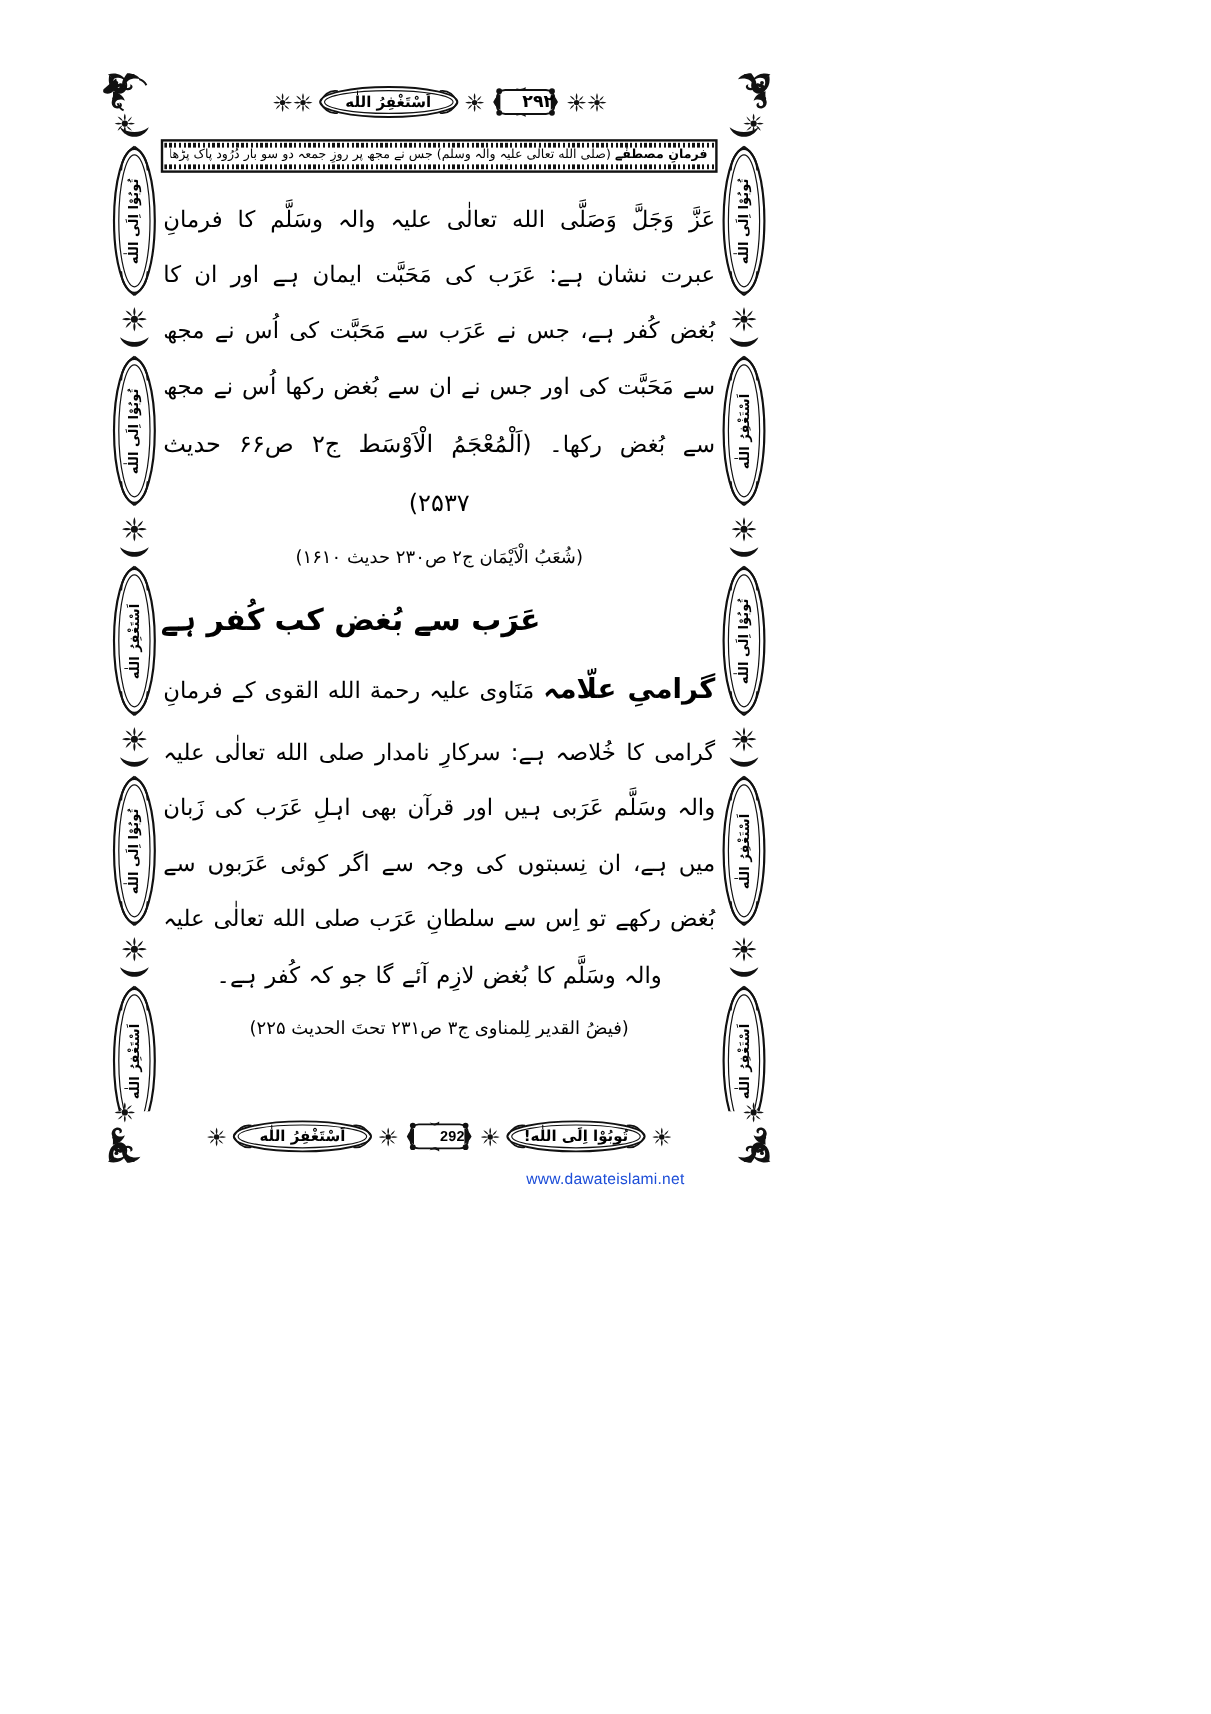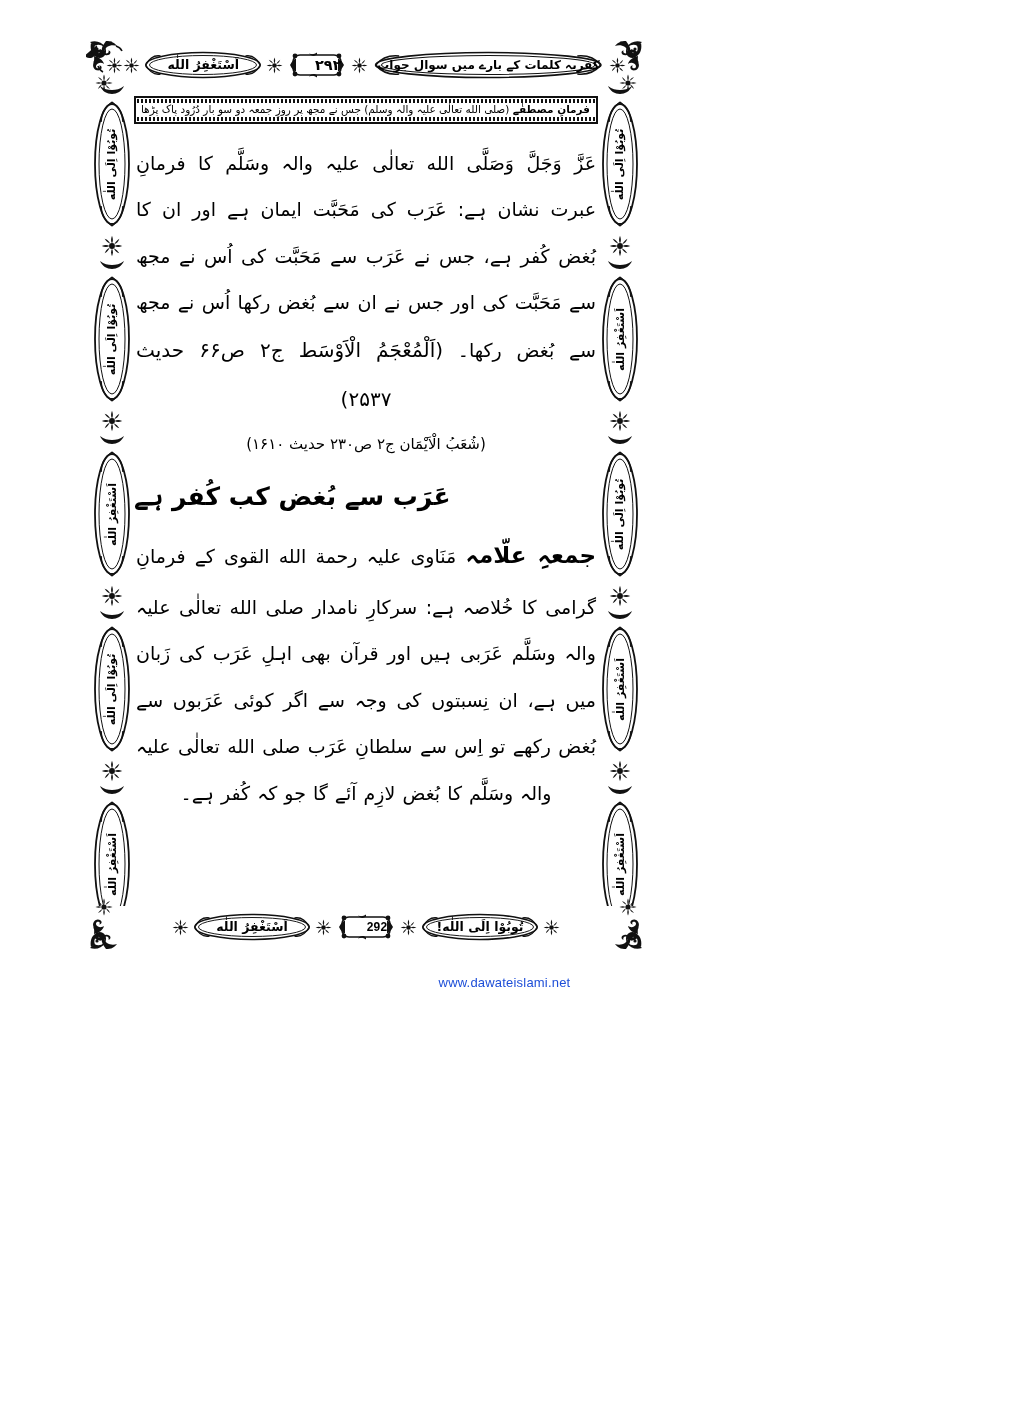--- a/index.html
+++ b/index.html
@@ -22,21 +22,21 @@
     left: 0; top: 0;
     width: 1009px;
     height: 1428px;
     background: #fff;
   }
 
   
   .book-page {
     position: absolute;
     left: 86px;
-    top: 36px;
+    top: 56px;
     width: 560px;
     height: 918px;
     text-decoration: underline;
   }
 
   
   .frame-outer {
     position: absolute;
     inset: 0;
   }
@@ -457,30 +457,20 @@
           <path d="M0.6 9c2.7 1 4.2 1 6.4 0-2.2-1-3.7-1-6.4 0z"></path>
                 <path d="M17.4 9c-2.7 1-4.2 1-6.4 0 2.2-1 3.7-1 6.4 0z"></path>
           <path d="M3 3c2.5 0.9 3.5 1.9 4.6 4.1-2.2-1.1-3.2-2.1-4.6-4.1z"></path>
                 <path d="M15 15c-2.5-0.9-3.5-1.9-4.6-4.1 2.2 1.1 3.2 2.1 4.6 4.1z"></path>
           <path d="M15 3c-0.9 2.5-1.9 3.5-4.1 4.6 1.1-2.2 2.1-3.2 4.1-4.6z"></path>
                 <path d="M3 15c0.9-2.5 1.9-3.5 4.1-4.6-1.1 2.2-2.1 3.2-4.1 4.6z"></path>
               </g>
             </svg>
         </div>
 
-        <div class="cartouche wide">
-          <span class="oval">
-            <svg viewBox="0 0 200 30" preserveAspectRatio="none">
-              <ellipse cx="100" cy="15" rx="96" ry="12.5" fill="none" stroke="#111" stroke-width="1.6"></ellipse>
-              <ellipse cx="100" cy="15" rx="91" ry="9.5" fill="none" stroke="#111" stroke-width="1"></ellipse>
-              <path d="M4 15c5-7 12-10 20-9M196 15c-5-7-12-10-20-9M4 15c5 7 12 10 20 9M196 15c-5 7-12 10-20 9" stroke="#111" stroke-width="1.4" fill="none"></path>
-            </svg>
-          </span>
-          <span class="ctext">کفریہ کلمات کے بارے میں سوال جواب</span>
-        </div>
 
         <div class="rosette">
           <svg viewBox="0 0 18 18">
               <g fill="#111">
                 <circle cx="9" cy="9" r="2.4"></circle>
           <path d="M9 0.6c1 2.7 1 4.2 0 6.4-1-2.2-1-3.7 0-6.4z"></path>
                 <path d="M9 17.4c1-2.7 1-4.2 0-6.4-1 2.2-1 3.7 0 6.4z"></path>
           <path d="M0.6 9c2.7 1 4.2 1 6.4 0-2.2-1-3.7-1-6.4 0z"></path>
                 <path d="M17.4 9c-2.7 1-4.2 1-6.4 0 2.2-1 3.7-1 6.4 0z"></path>
           <path d="M3 3c2.5 0.9 3.5 1.9 4.6 4.1-2.2-1.1-3.2-2.1-4.6-4.1z"></path>
@@ -879,21 +869,22 @@
         <div class="hadith-text"><b>فرمانِ مصطفٰے</b> <span>(صلی الله تعالٰی علیہ والہ وسلم) جس نے مجھ پر روزِ جمعہ دو سو بار دُرُود پاک پڑھا اُس کے دو سو سال کے گناہ مُعاف ہوں گے۔</span></div>
       </div>
 
       <p class="para first"><span>عَزَّ وَجَلَّ وَصَلَّی الله تعالٰی علیہ والہ وسَلَّم کا فرمانِ عبرت نشان ہے: عَرَب کی مَحَبَّت ایمان ہے اور ان کا بُغض کُفر ہے، جس نے عَرَب سے مَحَبَّت کی اُس نے مجھ سے مَحَبَّت کی اور جس نے ان سے بُغض رکھا اُس نے مجھ سے بُغض رکھا۔</span> <span class="ref-inline">(اَلْمُعْجَمُ الْاَوْسَط ج۲ ص۶۶ حدیث ۲۵۳۷)</span></p>
 
 
       <div class="citation">(شُعَبُ الْاَیْمَان ج۲ ص۲۳۰ حدیث ۱۶۱۰)</div>
 
       <h2 class="section-heading">عَرَب سے بُغض کب کُفر ہے</h2>
 
-      <p class="para"><span class="lead">جمعہِ علّامہ</span> <span>مَنَاوی علیہ رحمة الله القوی کے فرمانِ گرامی کا خُلاصہ ہے: سرکارِ نامدار صلی الله تعالٰی علیہ والہ وسَلَّم عَرَبی ہیں اور قرآن بھی اہلِ عَرَب کی زَبان میں ہے، ان نِسبتوں کی وجہ سے اگر کوئی عَرَبوں سے بُغض رکھے تو اِس سے سلطانِ عَرَب صلی الله تعالٰی علیہ والہ وسَلَّم کا بُغض لازِم آئے گا جو کہ کُفر ہے۔</span></p>
-
+      <p class="para"><span class="lead">گرامیِ علّامہ</span> <span>مَنَاوی علیہ رحمة الله القوی کے فرمانِ گرامی کا خُلاصہ ہے: سرکارِ نامدار صلی الله تعالٰی علیہ والہ وسَلَّم عَرَبی ہیں اور قرآن بھی اہلِ عَرَب کی زَبان میں ہے، ان نِسبتوں کی وجہ سے اگر کوئی عَرَبوں سے بُغض رکھے تو اِس سے سلطانِ عَرَب صلی الله تعالٰی علیہ والہ وسَلَّم کا بُغض لازِم آئے گا جو کہ کُفر ہے۔</span></p>
+
+      <div class="citation">(فیضُ القدیر لِلمناوی ج۳ ص۲۳۱ تحتَ الحدیث ۲۲۵)</div>
 
     </div>
   </div>
 
   <div class="site-url">www.dawateislami.net</div>
 
 </div>
 
 </body></html>

